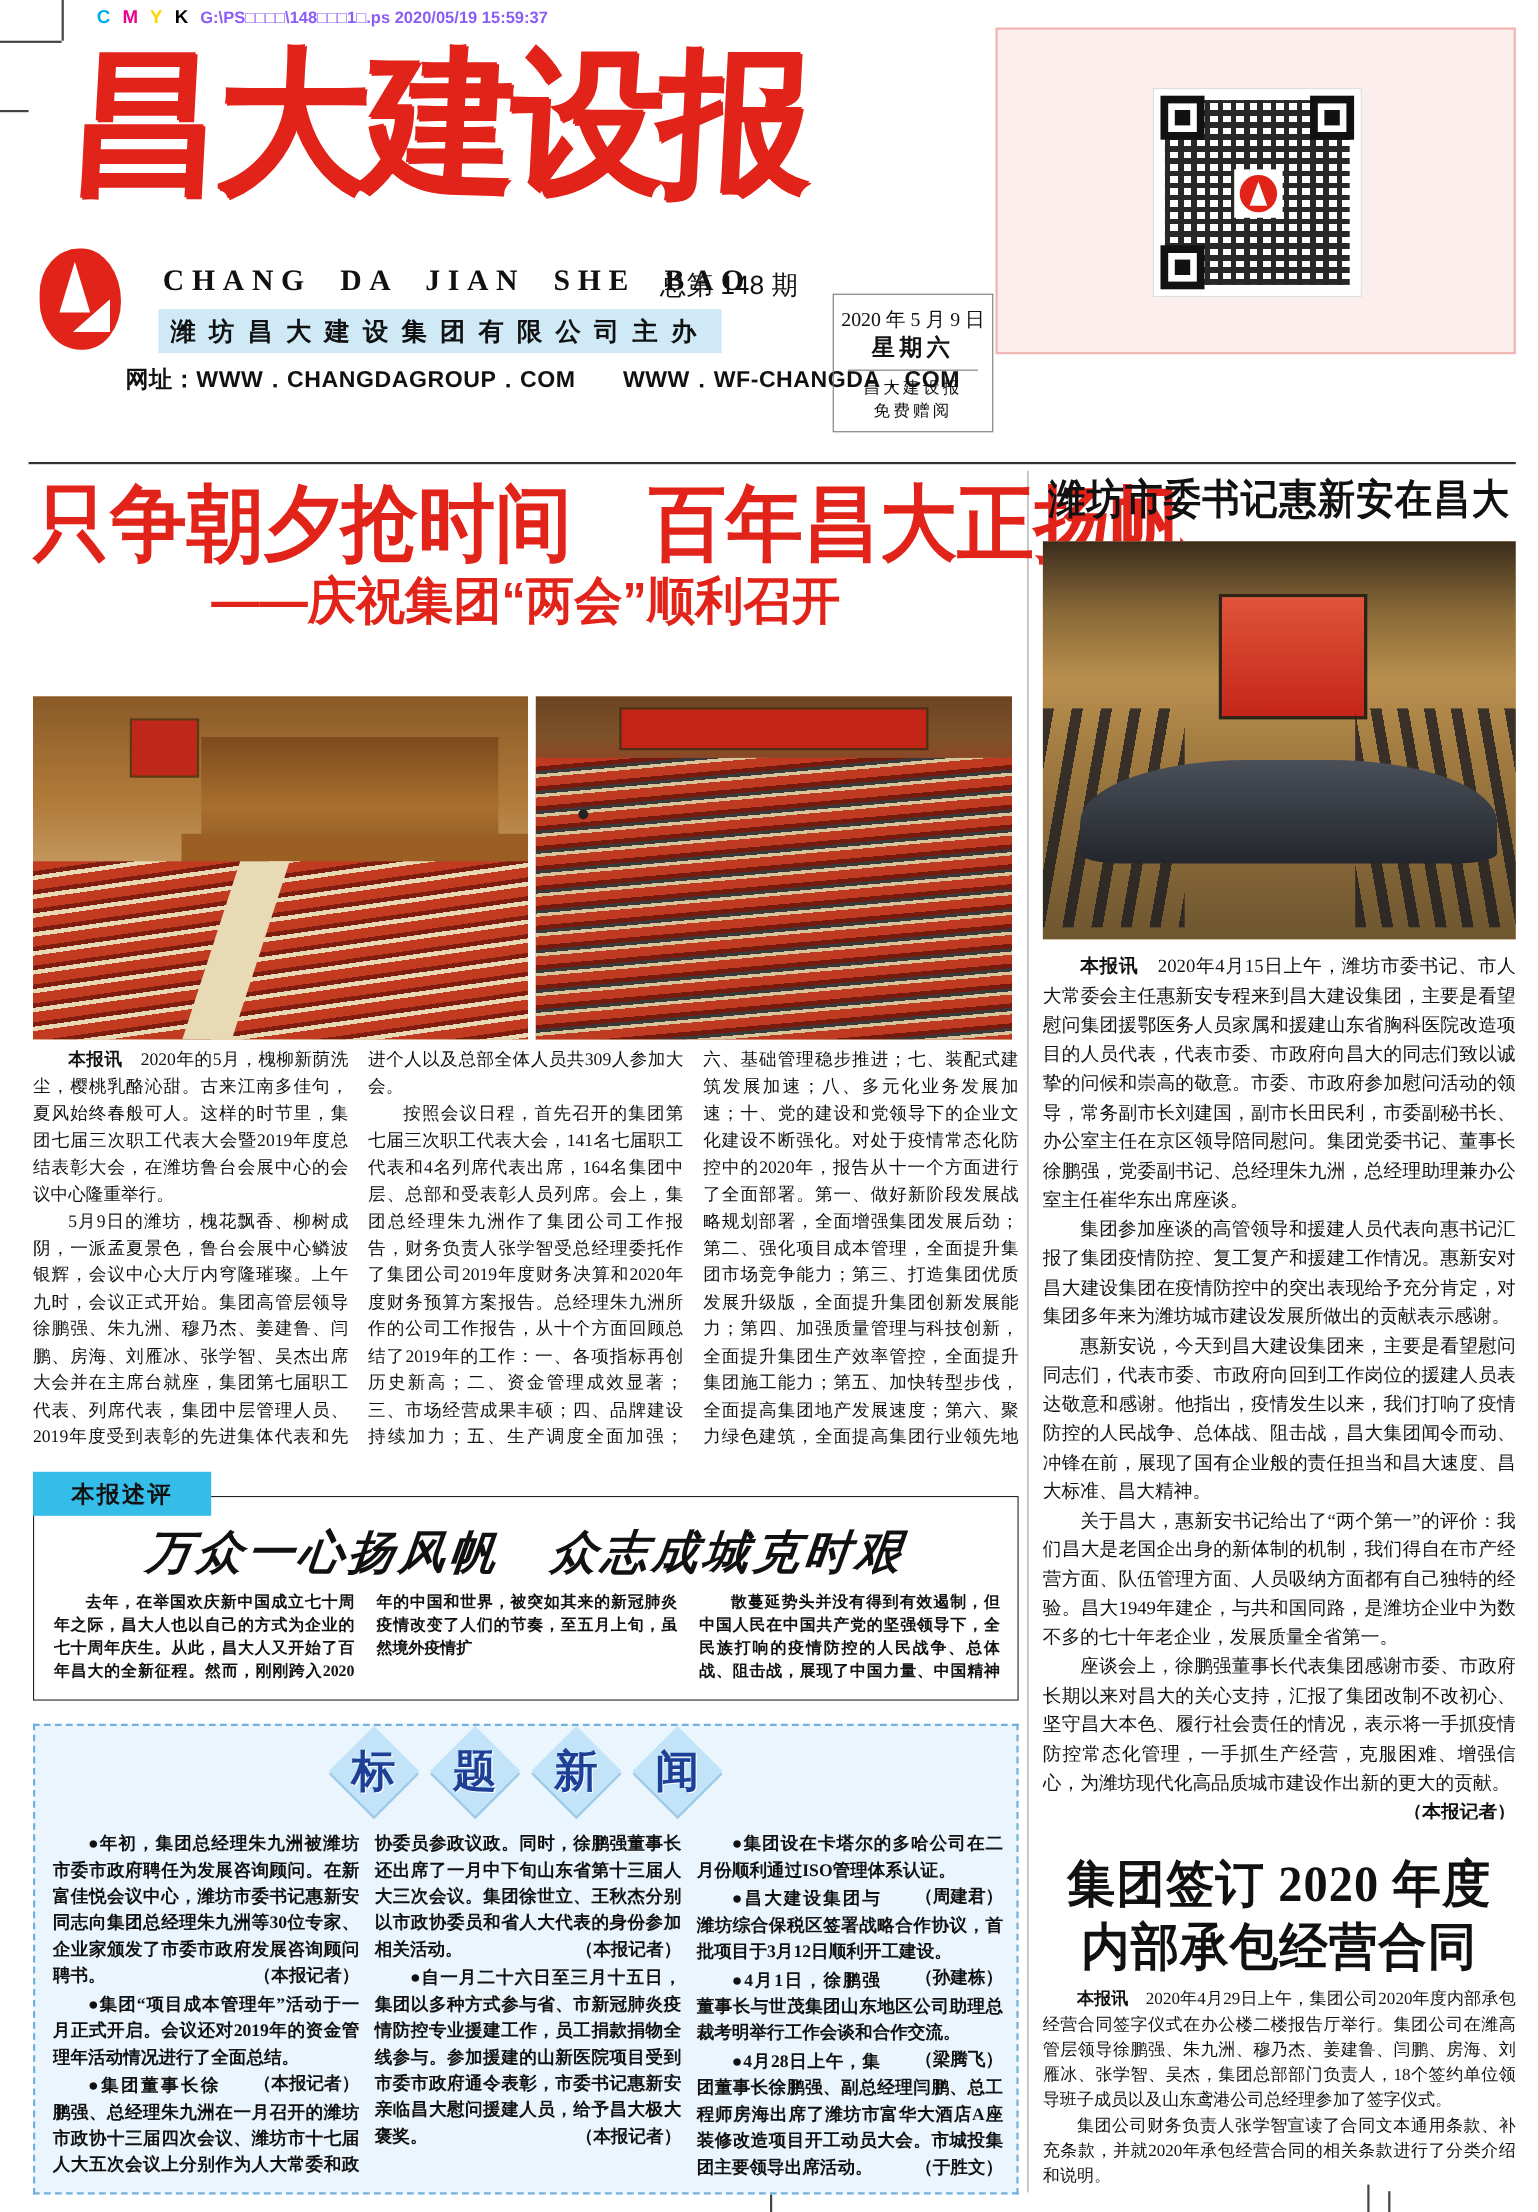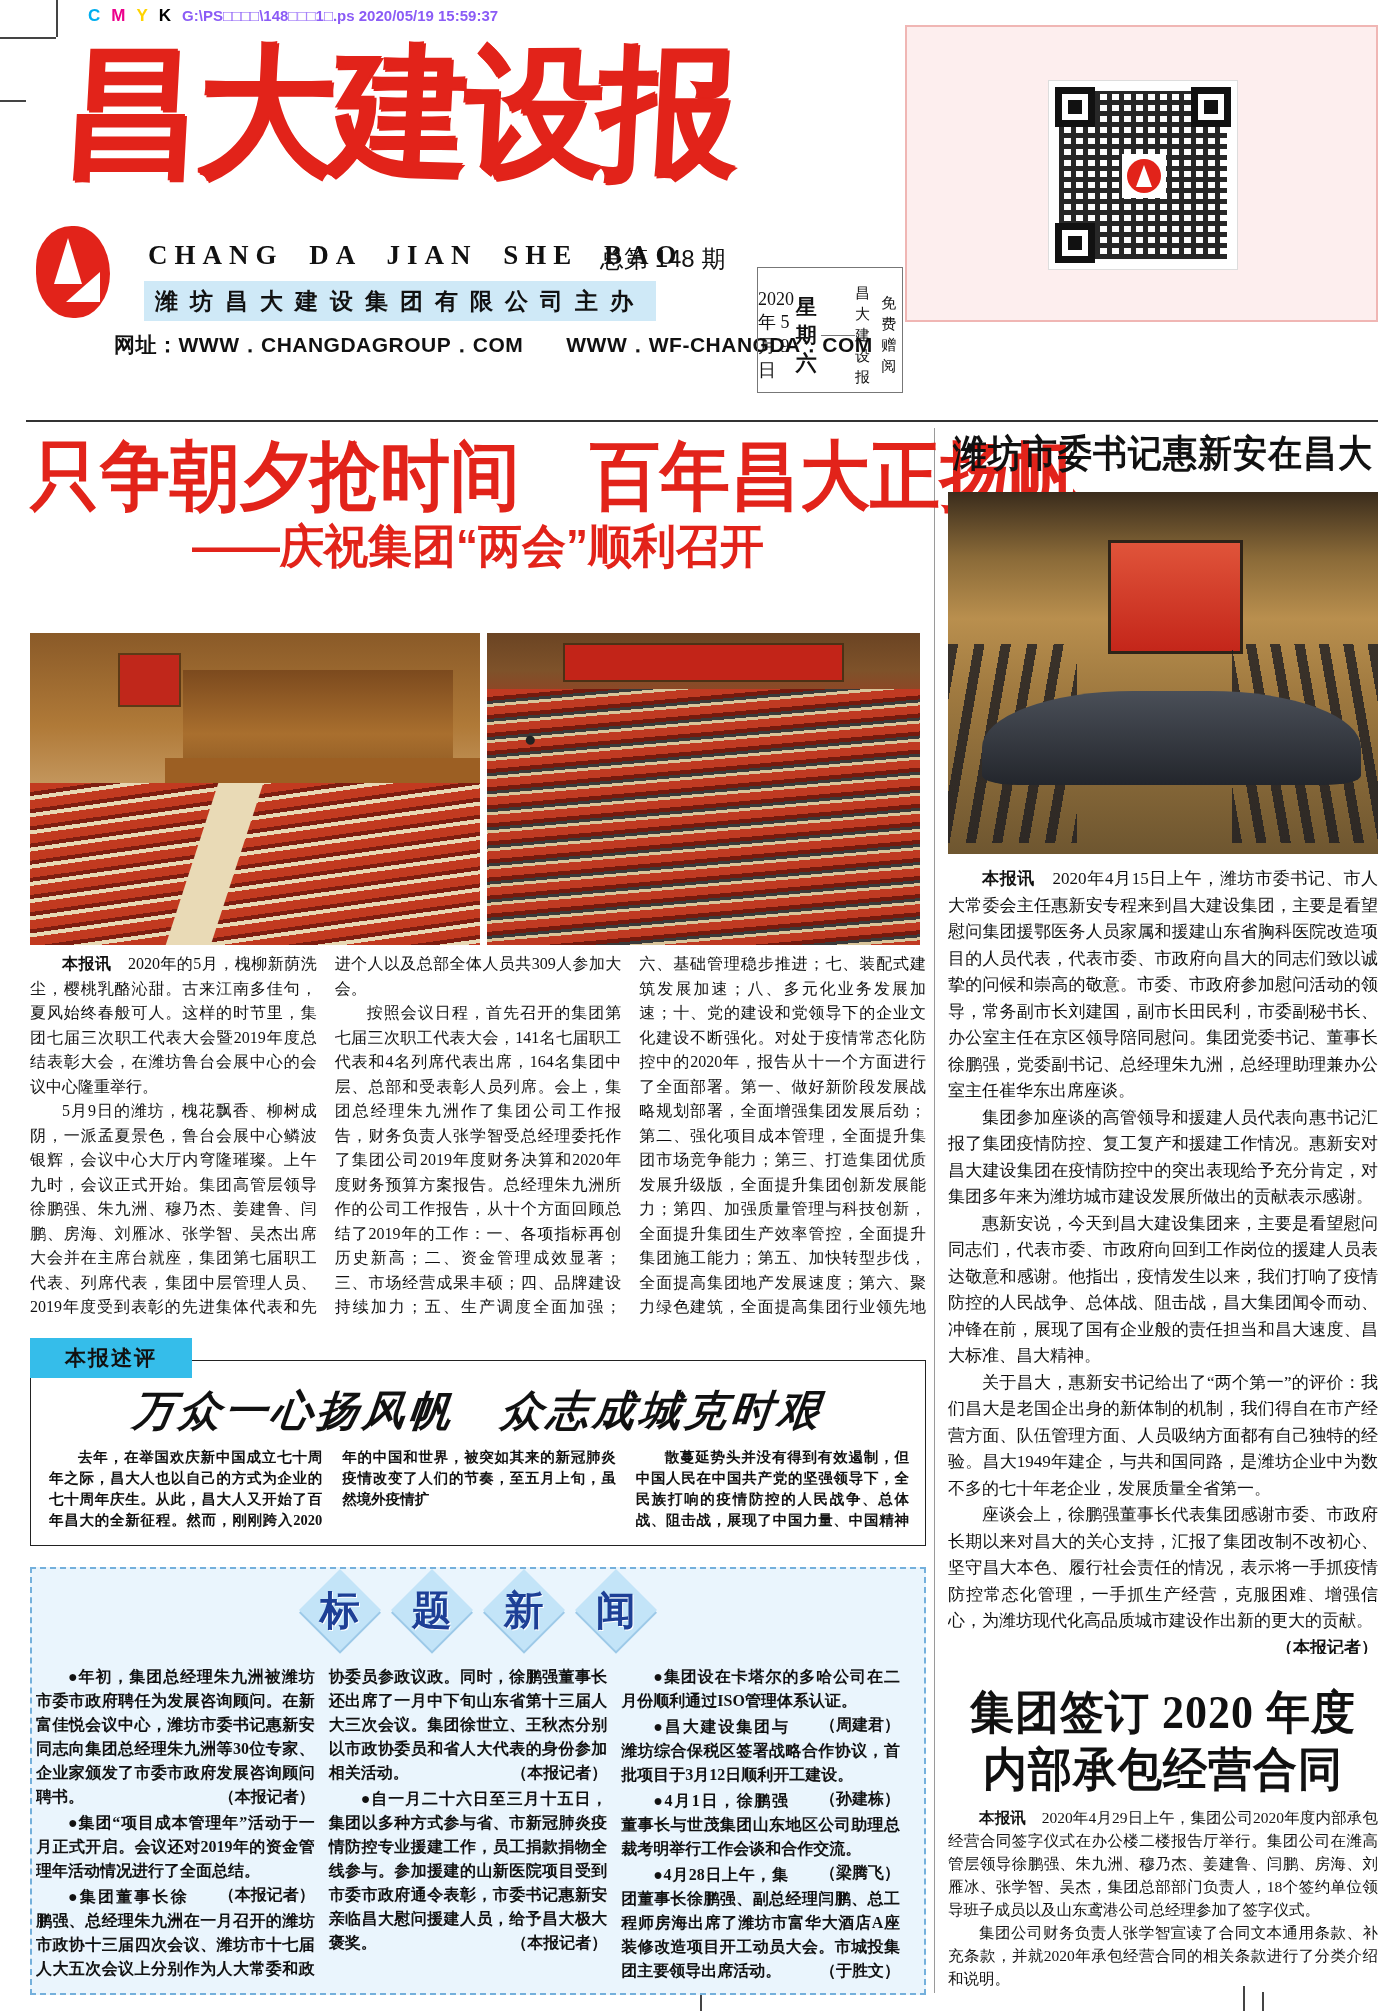--- a/index.html
+++ b/index.html
@@ -30,21 +30,21 @@
     border-left:14px solid transparent; border-right:14px solid transparent; border-bottom:46px solid #fff; }
   .brand-logo .sail2 { position:absolute; left:30px; top:46px; width:34px; height:30px;
     background:#fff; clip-path:polygon(0 100%,100% 0,100% 100%); }
   .org-bar { position:absolute; left:144px; top:281px; width:512px; height:40px;
     background:#cfe9f7; display:flex; align-items:center; justify-content:center;
     font-size:23px; font-weight:bold; letter-spacing:12px;
     font-family:"Liberation Sans","DejaVu Sans",sans-serif; }
   .url-line { position:absolute; left:114px; top:331px; width:560px; font-size:21px; font-weight:bold;
     letter-spacing:0.5px; font-family:"Liberation Sans","DejaVu Sans",sans-serif; white-space:nowrap; }
   .date-box { position:absolute; left:757px; top:267px; width:146px; height:126px;
-    border:1px solid #777; display:flex; align-items:center; padding-top:10px; }
+    border:1px solid #777; display:flex; flex-direction:column; align-items:center; padding-top:10px; }
   .date-box .d1 { font-size:18px; }
   .date-box .d2 { font-size:21px; font-weight:bold; letter-spacing:4px; }
   .date-box .dv { width:118px; height:1px; background:#777; margin:6px 0 6px; }
   .date-box .d3,.date-box .d4 { font-size:15px; letter-spacing:3px; line-height:21px; }
 
   .qr-panel { position:absolute; left:905px; top:25px; width:473px; height:297px;
     background:#fdeeee; border:2px solid #f0b6b4; }
   .qr { position:absolute; left:141px; top:53px; width:190px; height:190px; background:#fff;
     border:1px solid #ddd; }
   .qr-pattern { position:absolute; inset:10px;
@@ -126,21 +126,21 @@
     column-count:3; column-gap:20px; font-size:14.5px; line-height:21px; text-align:justify;font-weight:bold; }
 
   
   .news-box { position:absolute; left:30px; top:1567px; width:896px; height:428px;
     background:#eaf5fd; border:2px dashed #74b0dc; }
   .news-title { position:absolute; left:0; top:12px; width:100%; display:flex; justify-content:center; gap:34px; }
   .diamond { width:58px; height:58px; background:#c3e4f8; transform:rotate(45deg);
     display:flex; align-items:center; justify-content:center; box-shadow:2px 2px 0 #9cc9e8; }
   .diamond span { transform:rotate(-45deg); font-size:40px; font-weight:900; color:#1d3f96;
     text-shadow:1px 1px 0 #fff; }
-  .news-cols { position:absolute; left:4px; top:96px; width:864px; height:318px; overflow:hidden;
+  .news-cols { position:absolute; left:16px; top:96px; width:864px; height:318px; overflow:hidden;
     column-count:3; column-gap:14px; font-size:16px; line-height:24px; font-weight:bold; text-align:justify; }
   .news-cols p { text-indent:2em; margin-bottom:2px; }
 
   
   .contract-headline { position:absolute; left:948px; top:1688px; width:430px; text-align:center;
     font-size:44px; line-height:54px; font-weight:900; letter-spacing:1px; transform:scaleY(1.05); }
   .contract-body { position:absolute; left:948px; top:1806px; width:430px; height:182px; overflow:hidden;
     font-size:15.5px; line-height:23px; text-align:justify; }
 </style>
 </head>

